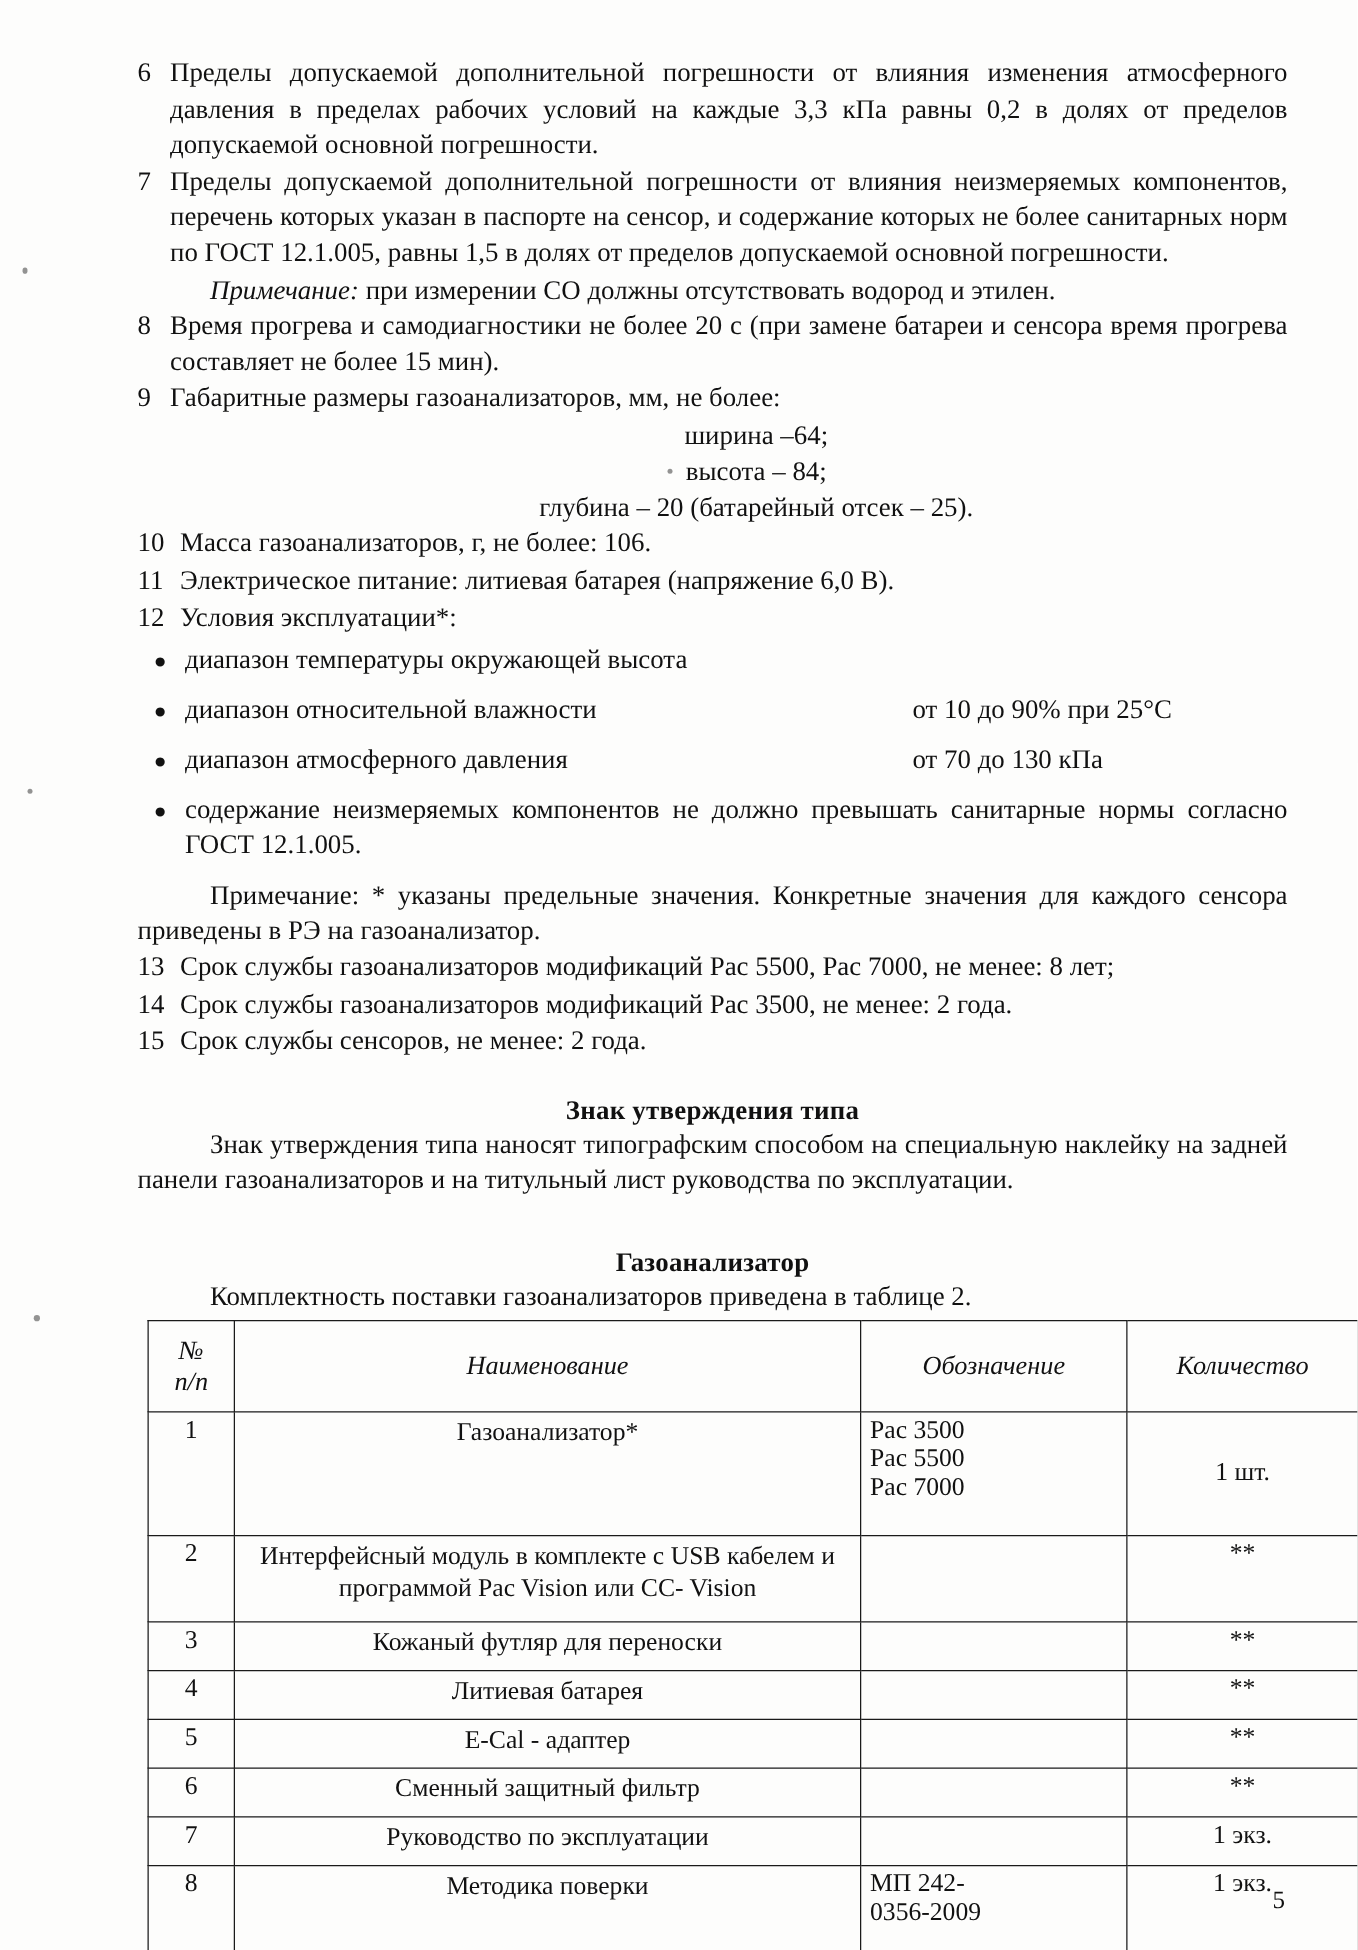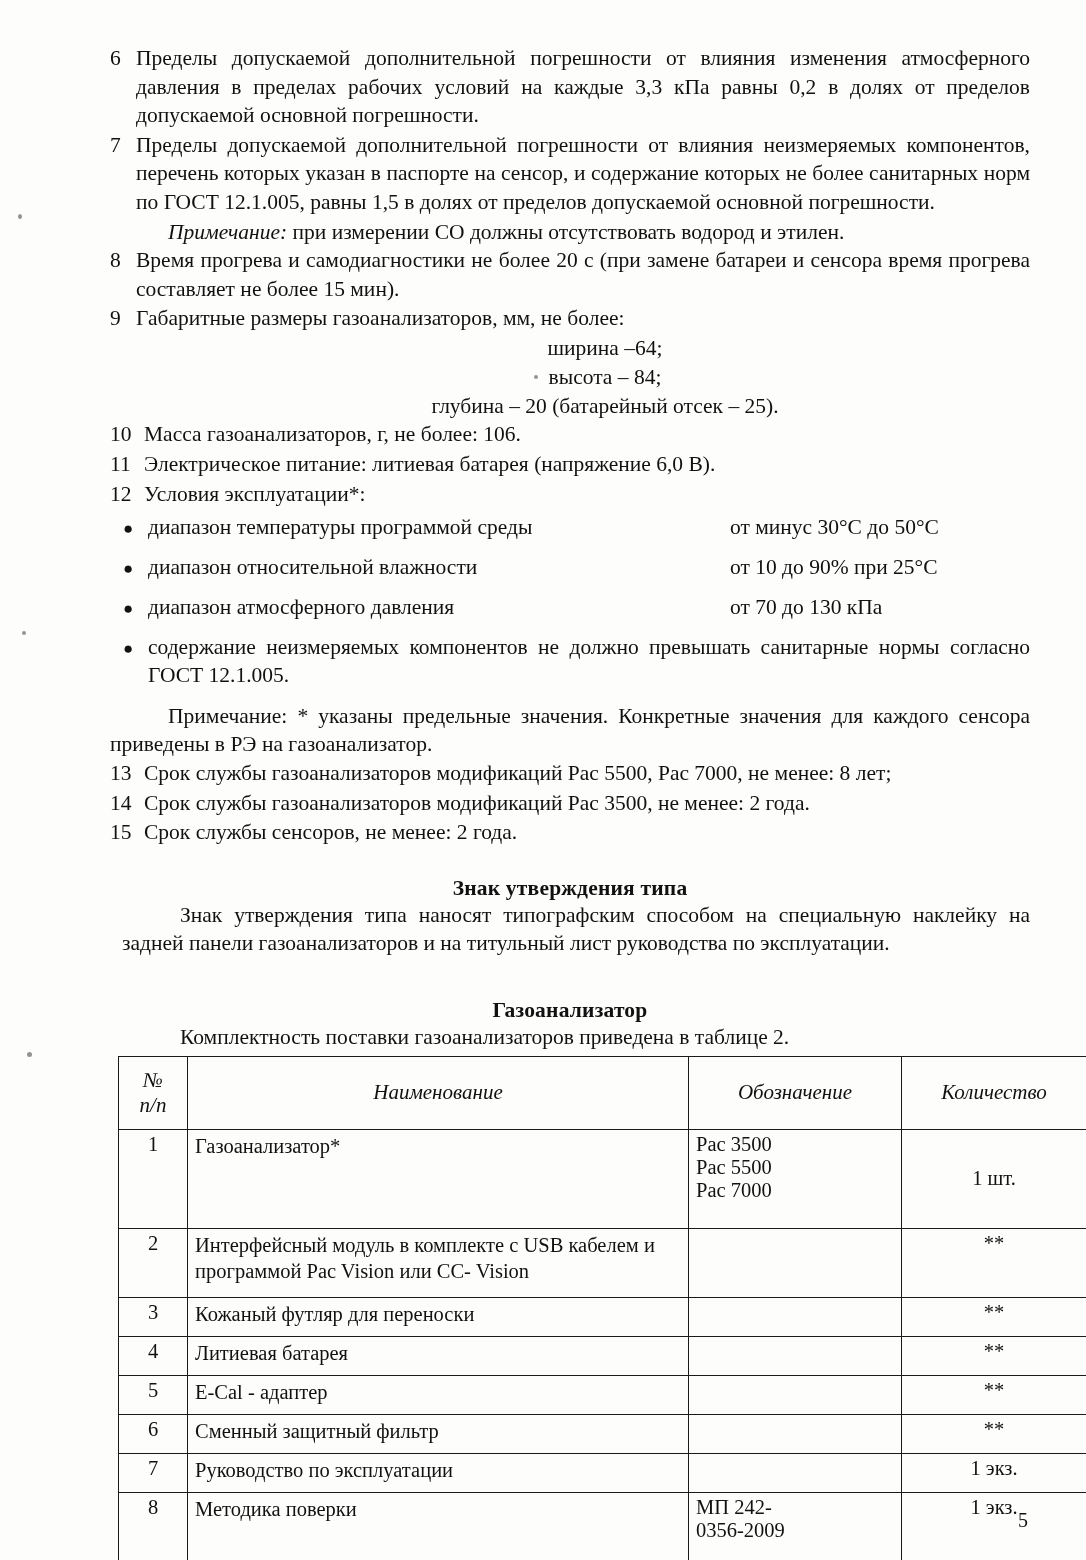--- a/index.html
+++ b/index.html
@@ -98,21 +98,20 @@
   .heading {
     text-align: center;
     font-weight: bold;
     font-size: 21.5px;
     letter-spacing: 0.2px;
   }
   .para-indent {
     font-size: 21.5px;
     line-height: 1.33;
     text-align: justify;
-    margin-left: 12px;
   }
   .para-indent .first { text-indent: 58px; display: block; }
 
   .caption-right {
     text-align: right;
     font-size: 21.5px;
     padding-right: 56px;
   }
 
   
@@ -135,21 +134,21 @@
     vertical-align: middle;
     height: 66px;
     font-size: 21px;
   }
   .c-np   { width: 54px;  text-align: center; }
   .c-name { width: 486px; }
   .c-oboz { width: 198px; text-align: left; }
   .c-kol  { width: 170px; text-align: center; }
 
   td.ctr { text-align: center; }
-  td.namecell { text-align: left; line-height: 1.3; }
+  td.namecell { text-align: center; line-height: 1.3; }
   .rowsmall td { height: 32px; }
   .np-head-1 { display:block; }
   .np-head-2 { display:block; }
 
   
   .pageno {
     position: absolute;
     right: 58px;
     bottom: 28px;
     font-size: 20px;
@@ -217,22 +216,21 @@
 
     <div class="clause wide">
       <span class="num">12</span>
       <span class="body nojust">Условия эксплуатации*:</span>
     </div>
 
     <div class="bullets">
 
       <div class="brow">
         <span class="bdot">●</span>
-        <span class="blabel">диапазон температуры программой среды</span>
-        <span class="bval">от минус 30°С до 50°С</span>
+        <span class="blabel">диапазон температуры окружающей высота</span>
       </div>
 
       <div class="brow">
         <span class="bdot">●</span>
         <span class="blabel">диапазон относительной влажности</span>
         <span class="bval">от 10 до 90% при 25°С</span>
       </div>
 
       <div class="brow">
         <span class="bdot">●</span>

